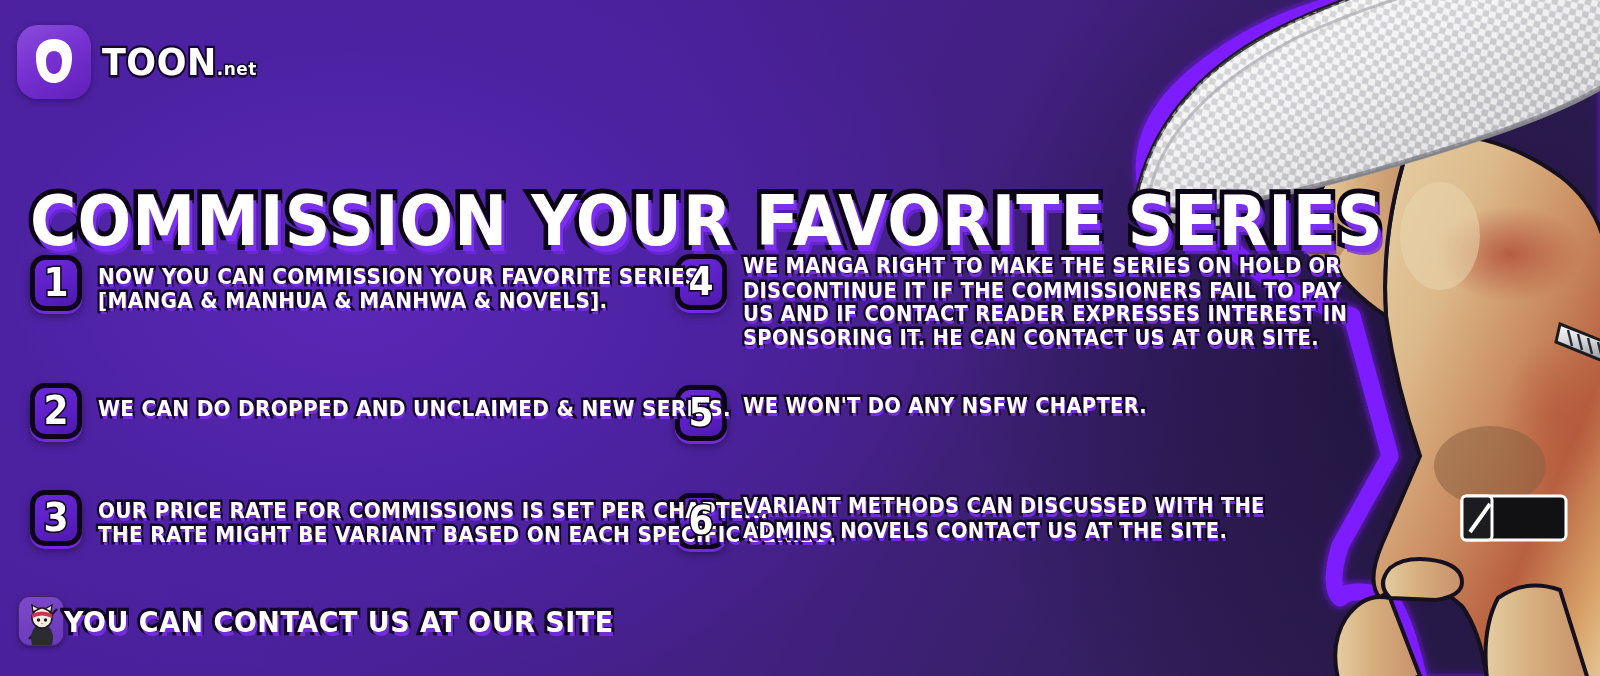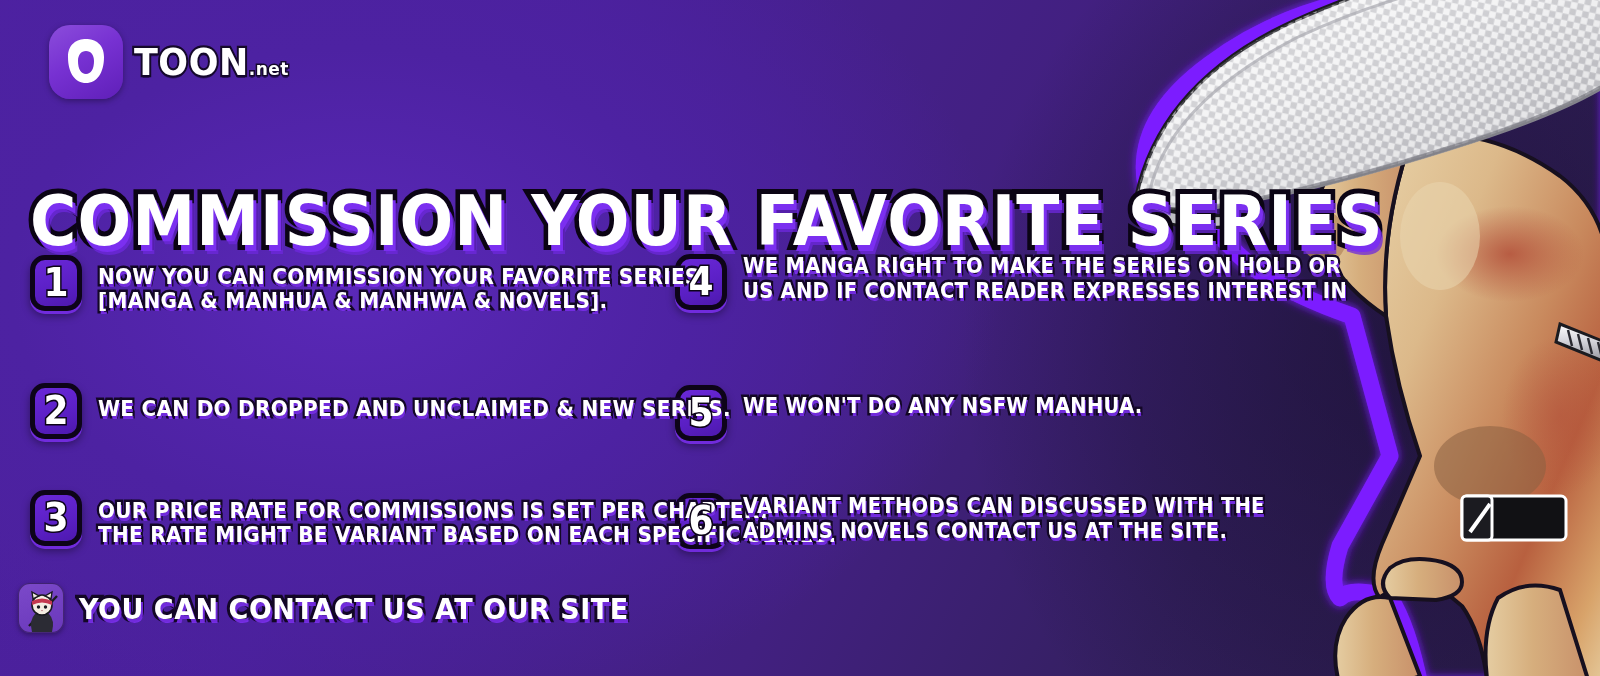--- a/index.html
+++ b/index.html
@@ -30,21 +30,20 @@
   }
 
   
   .logo {
     position: absolute;
     left: 17px;
     top: 25px;
     display: flex;
     align-items: center;
     gap: 11px;
-    margin-left: 32px;
   }
   .logo-mark {
     width: 74px;
     height: 74px;
     border-radius: 21px;
     background: linear-gradient(150deg, #8b4ddb 0%, #7731d2 45%, #5f1fb8 100%);
     display: flex;
     align-items: center;
     justify-content: center;
     box-shadow: 0 2px 6px rgba(0,0,0,.35);
@@ -159,24 +158,24 @@
   .pos-6 .item-text { padding-top: 6px; }
   .pos-4 .item-text { padding-top: 5px; font-size: 19.5px; }
   .pos-5 .item-text { font-size: 19.5px; }
   .pos-6 .item-text { font-size: 19.5px; }
   .pos-4 .badge, .pos-5 .badge, .pos-6 .badge { margin-top: 4px; }
 
   
   .footer {
     position: absolute;
     left: 18px;
-    top: 583px;
+    top: 596px;
     display: flex;
     align-items: center;
-    gap: 15px;
+    gap: 0;
   }
   .footer-avatar {
     width: 46px;
     height: 50px;
     border-radius: 12px;
     background: linear-gradient(160deg, #7b49c9 0%, #6a38bb 100%);
     border: 1px solid rgba(20,10,40,.5);
     display: flex;
     align-items: flex-end;
     justify-content: center;
@@ -362,30 +361,32 @@
         <div>THE RATE MIGHT BE VARIANT BASED ON EACH SPECIFIC SERIES.</div>
       </div>
     </div>
 
     <div class="item pos-4">
       <div class="badge">
         <span>4</span>
       </div>
       <div class="item-text">
         <div>WE MANGA RIGHT TO MAKE THE SERIES ON HOLD OR</div>
+        <div>DISCONTINUE IT IF THE COMMISSIONERS FAIL TO PAY</div>
         <div>US AND IF CONTACT READER EXPRESSES INTEREST IN</div>
+        <div>SPONSORING IT. HE CAN CONTACT US AT OUR SITE.</div>
       </div>
     </div>
 
     <div class="item pos-5">
       <div class="badge">
         <span>5</span>
       </div>
       <div class="item-text">
-        <div>WE WON'T DO ANY NSFW MANHUA.</div>
+        <div>WE WON'T DO ANY NSFW CHAPTER.</div>
       </div>
     </div>
 
     <div class="item pos-6">
       <div class="badge">
         <span>6</span>
       </div>
       <div class="item-text">
         <div>VARIANT METHODS CAN DISCUSSED WITH THE</div>
         <div>ADMINS NOVELS CONTACT US AT THE SITE.</div>

